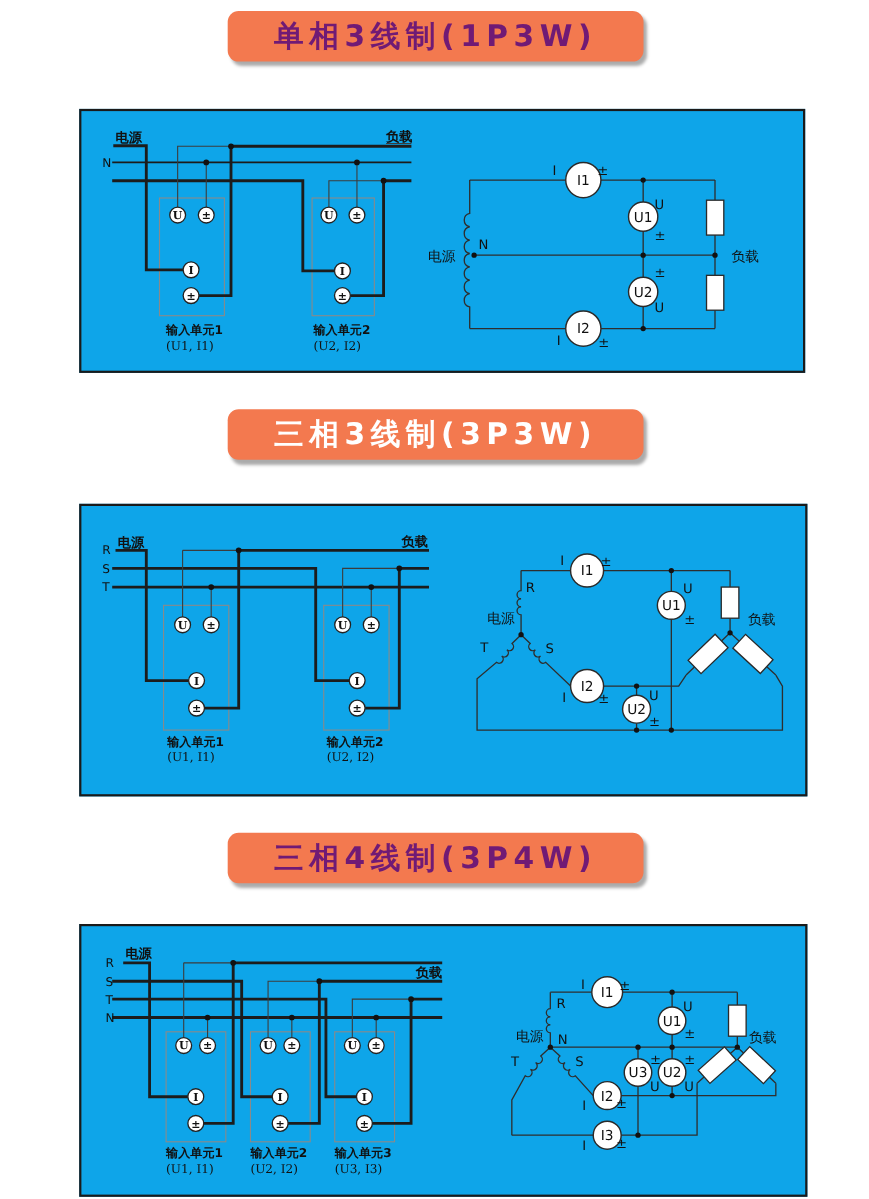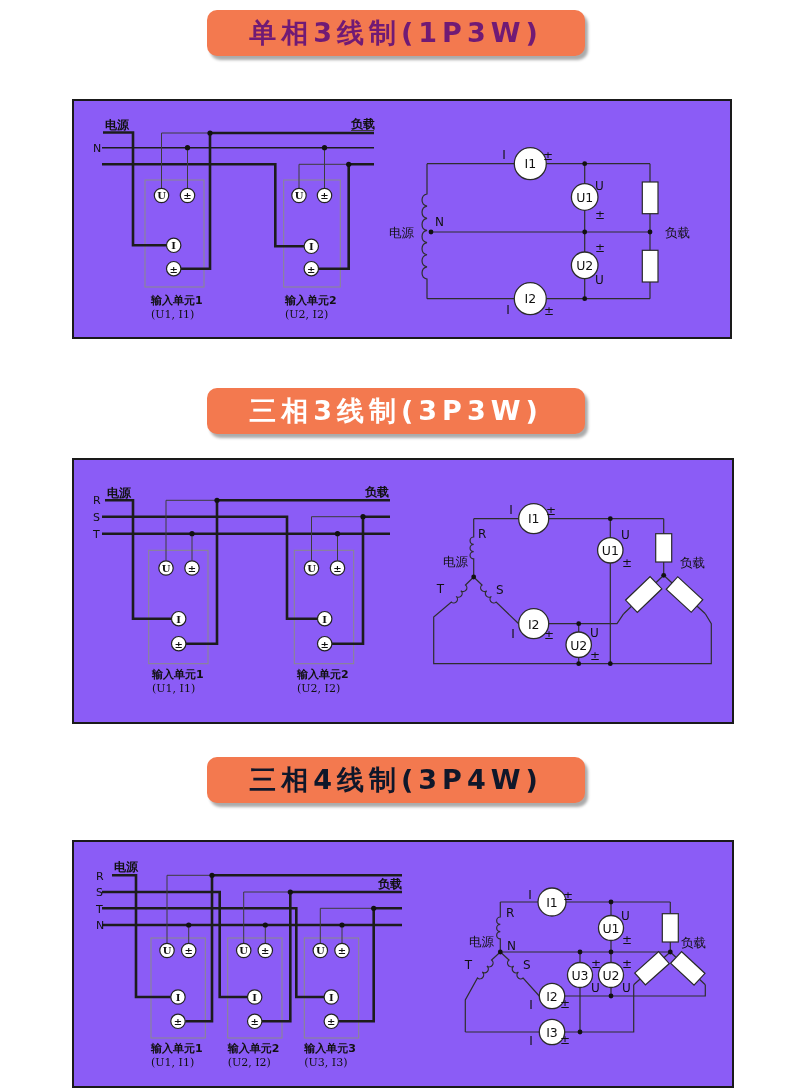--- a/index.html
+++ b/index.html
@@ -1,21 +1,21 @@
 <!DOCTYPE html>
 <html><head>
 <meta charset="utf-8">
 <style>
   html,body{margin:0;padding:0;background:#fff;}
   .page{position:relative;width:790px;height:1090px;background:#fff;overflow:hidden;
         font-family:"DejaVu Sans","Liberation Sans",sans-serif;}
   .banner{position:absolute;left:207px;width:378px;height:46px;border-radius:10px;
           display:flex;align-items:center;justify-content:center;
           font-weight:bold;font-size:27px;letter-spacing:5px;}
-  .panel{position:absolute;background:#8b5cf6;border:2px solid #1a1a1a;text-decoration:underline;}
+  .panel{position:absolute;background:#0ea5e9;border:2px solid #1a1a1a;text-decoration:underline;}
   .panel svg{display:block;width:100%;height:100%;}
 
   
   .w{stroke:#1c1c1c;stroke-width:2.6;fill:none;}      
   .m{stroke:#1c1c1c;stroke-width:1.6;fill:none;}      
   .t{stroke:#3c3c3c;stroke-width:1;fill:none;}        
   .c{stroke:#2e2e2e;stroke-width:1.2;fill:none;}      
   .ub{stroke:#8a8a8a;stroke-width:1;fill:none;}       
   .term{fill:#fff;stroke:#222;stroke-width:1.2;}
   .meter{fill:#fff;stroke:#2a2a2a;stroke-width:1.3;}
@@ -130,21 +130,21 @@
         <text class="sm" x="593" y="281.5">U</text>
         <text class="sm" text-anchor="middle" x="506" y="312">I</text>
         <text class="sm" text-anchor="middle" x="547" y="313">±</text>
         <text class="lblcn2" text-anchor="end" x="412" y="235">电源</text>
         <text class="sm" x="433" y="224">N</text>
         <text class="lblcn2" x="663" y="235">负载</text>
       </g>
     </svg>
   </div>
 
-  <div class="banner" style="top:372px;background:#f3794f;color:#fff;box-shadow:3px 4px 3px #ababab;margin-top:16px;">
+  <div class="banner" style="top:372px;background:#f3794f;color:#fff;box-shadow:3px 4px 3px #ababab;">
     <span>三相3线制(3P3W)</span>
   </div>
 
   <div class="panel" style="left:72px;top:458px;width:658px;height:262px;">
     <svg viewBox="72 458 658 262">
 
       <g>
         <rect class="ub" x="146.7" y="548.3" width="59.3" height="113.4"></rect>
         <rect class="ub" x="292.3" y="548.3" width="59.4" height="113.4"></rect>
 
@@ -238,21 +238,21 @@
         <text class="sm" text-anchor="middle" x="547" y="637">±</text>
         <text class="sm" x="476" y="536">R</text>
         <text class="sm" x="494" y="592">S</text>
         <text class="sm" text-anchor="end" x="442" y="591">T</text>
         <text class="lblcn2" text-anchor="end" x="466" y="564">电源</text>
         <text class="lblcn2" x="678" y="565">负载</text>
       </g>
     </svg>
   </div>
 
-  <div class="banner" style="top:757px;background:#f3794f;color:#0f172a;box-shadow:3px 4px 3px #ababab;">
+  <div class="banner" style="top:757px;background:#f3794f;color:#701a75;box-shadow:3px 4px 3px #ababab;">
     <span>三相4线制(3P4W)</span>
   </div>
 
   <div class="panel" style="left:72px;top:840px;width:658px;height:244px;">
     <svg viewBox="72 840 658 244">
 
       <g>
         <rect class="ub" x="149" y="936" width="54.3" height="100"></rect>
         <rect class="ub" x="225.7" y="936" width="54.3" height="100"></rect>
         <rect class="ub" x="302.3" y="936" width="54.4" height="100"></rect>

